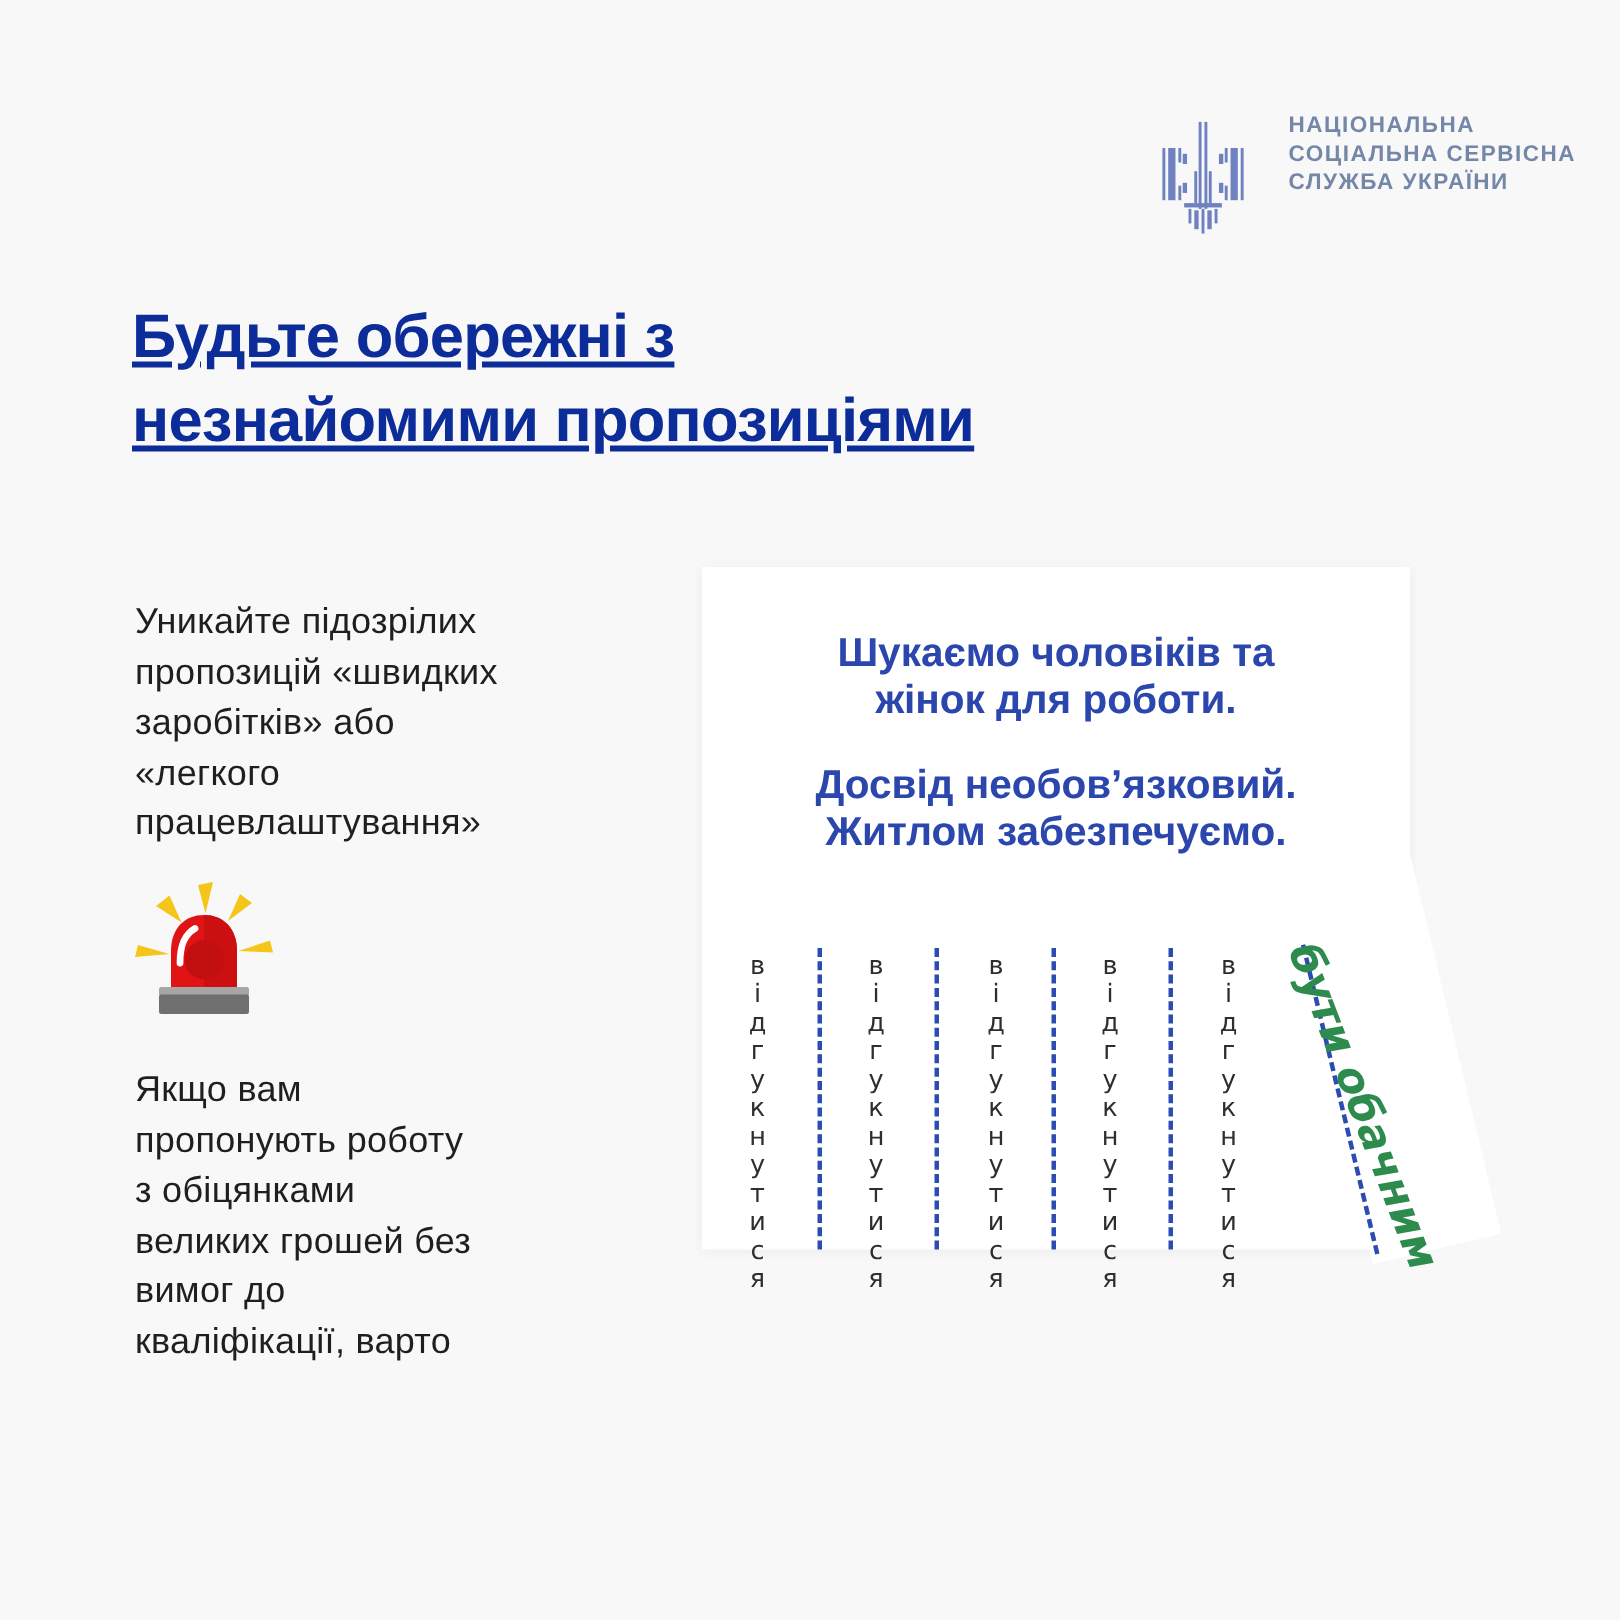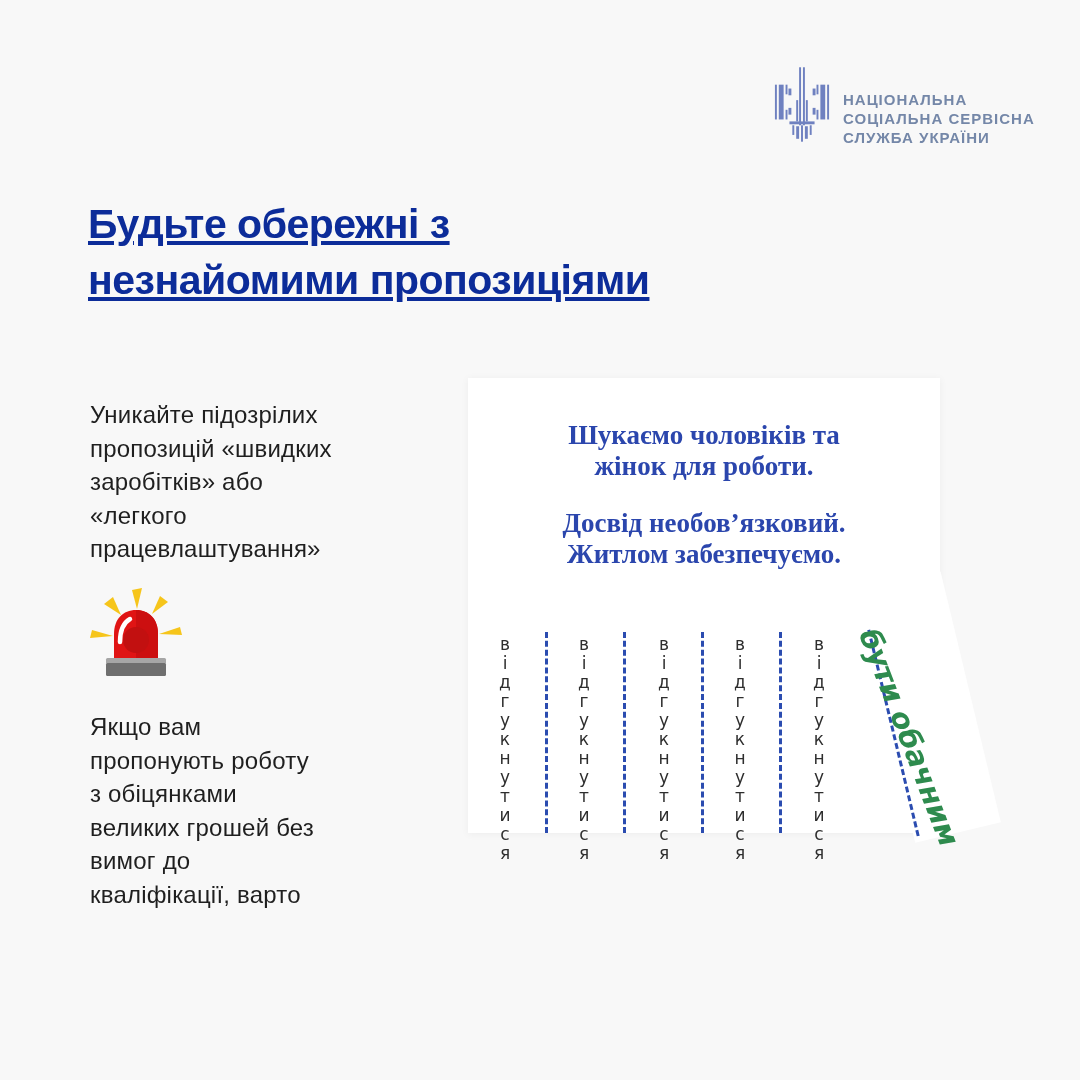--- a/index.html
+++ b/index.html
@@ -5,21 +5,21 @@
   html,body{margin:0;padding:0;}
   .canvas{
     position:relative;
     width:1080px;height:1080px;
     background:#f8f8f8;
     overflow:hidden;
     font-family:"Liberation Sans",sans-serif;
   }
 
   
-  .logo{position:absolute;left:773px;top:62px;display:flex;align-items:flex-end;gap:12px;}
+  .logo{position:absolute;left:773px;top:76px;display:flex;align-items:flex-start;gap:28px;}
   .logo-mark{width:58px;height:84px;}
   .logo-text{display:flex;flex-direction:column;gap:3px;}
   .logo-text div{
     font-size:15px;font-weight:bold;letter-spacing:1px;
     color:#7487a8;line-height:16px;white-space:nowrap;
   }
 
   
   .title{position:absolute;left:88px;top:196px;color:#0c2c99;
     font-size:41px;font-weight:bold;line-height:56px;letter-spacing:-0.5px;text-decoration:underline;}
@@ -31,21 +31,21 @@
   .siren{position:absolute;left:86px;top:584px;width:100px;height:104px;}
 
   
   .card{
     position:absolute;left:468px;top:378px;width:472px;height:455px;
     background:#ffffff;box-shadow:0 1px 8px rgba(0,0,0,0.05);
   }
   .ad{
     position:absolute;left:0;top:42px;width:100%;
     text-align:center;color:#2b46ad;font-size:27px;line-height:31px;
-    font-family:Liberation Serif, serif;font-weight:bold;
+    font-family:Liberation Sans, sans-serif;font-weight:bold;
   }
   .ad .gap{height:26px;}
   .strip-text{
     position:absolute;top:256px;height:200px;width:22px;
     writing-mode:vertical-rl;text-orientation:upright;
     font-family:"DejaVu Sans",sans-serif;
     font-size:17px;letter-spacing:-1px;color:#2e2e2e;
     text-align:left;
   }
   .s1{left:25px;} .s2{left:104px;} .s3{left:184px;} .s4{left:260px;} .s5{left:339px;}

